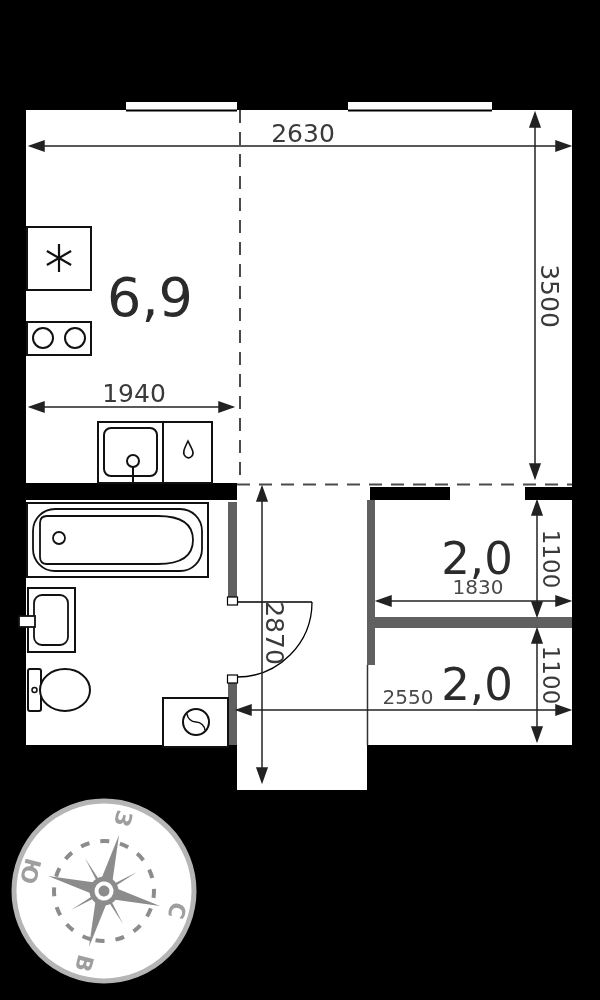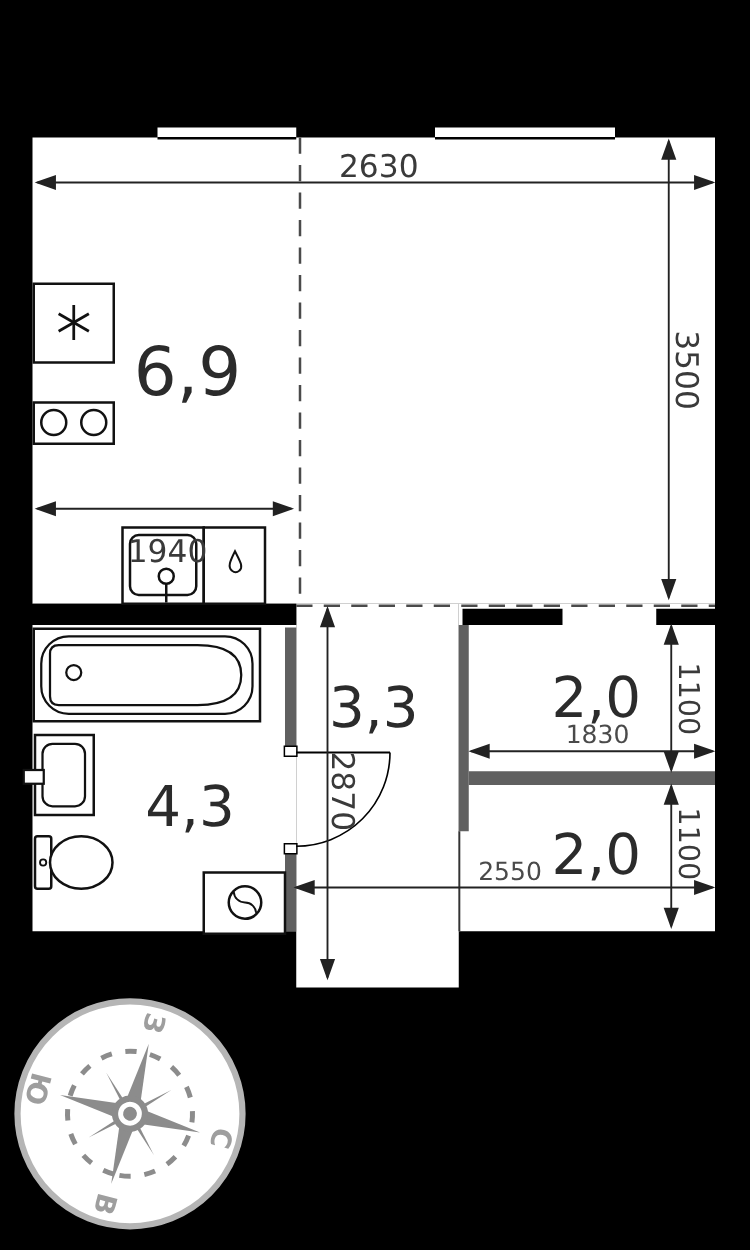--- a/index.html
+++ b/index.html
@@ -155,27 +155,25 @@
         <text x="104" y="823">С</text>
         <text x="179" y="899">В</text>
         <text x="104" y="975">Ю</text>
         <text x="29" y="899">З</text>
       </g>
     </g>
   </g>
 </svg>
 
 <div class="lbl room-lg" style="left:150px;top:298px;">6,9</div>
-<div class="lbl room-md" style="left:299px;top:566px;">3,3</div>
-<div class="lbl room-md" style="left:152px;top:645px;">4,3</div>
 <div class="lbl room-md" style="left:477px;top:558px;">2,0</div>
 <div class="lbl room-md" style="left:477px;top:684px;">2,0</div>
 
 <div class="lbl dim" style="left:303px;top:133px;">2630</div>
-<div class="lbl dim" style="left:134px;top:393px;margin-top:48px;">1940</div>
+<div class="lbl dim" style="left:134px;top:393px;">1940</div>
 <div class="lbl dim rot" style="left:549px;top:296px;">3500</div>
 <div class="lbl dim rot" style="left:274px;top:633px;">2870</div>
 <div class="lbl dim-sm" style="left:478px;top:587px;">1830</div>
 <div class="lbl dim rot" style="left:550px;top:559px;font-size:23px;">1100</div>
 <div class="lbl dim rot" style="left:550px;top:675px;font-size:23px;">1100</div>
 <div class="lbl dim-sm" style="left:408px;top:697px;">2550</div>
 
 </div>
 
 </body></html>

